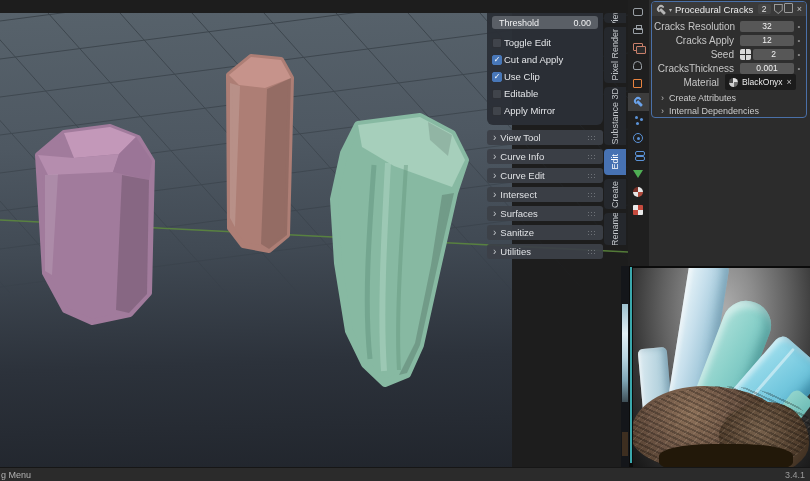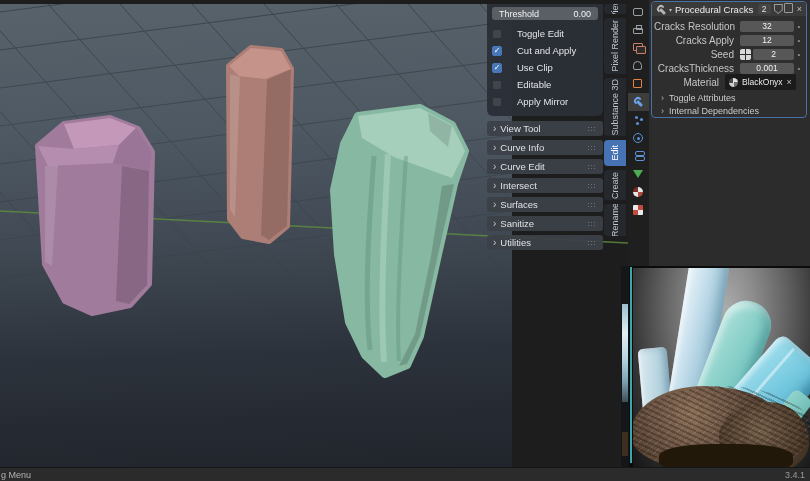--- a/index.html
+++ b/index.html
@@ -1,29 +1,29 @@
 <!DOCTYPE html>
 <html><head>
 <meta charset="utf-8">
 <style>
   *{margin:0;padding:0;box-sizing:border-box}
   html,body{width:810px;height:481px;overflow:hidden;background:#000;font-family:"Liberation Sans",sans-serif;}
   .stage{position:relative;width:810px;height:481px;background:#1d1d1d;overflow:hidden}
 
   
-  .viewport{position:absolute;left:0;top:4px;width:512px;height:467px;
+  .viewport{position:absolute;left:0;top:13px;width:512px;height:467px;
     background:linear-gradient(178deg,#57626b 0%,#4e5862 28%,#414a54 50%,#2c323b 74%,#20242b 100%);}
   .viewport svg{position:absolute;left:0;top:0}
 
   
   .npanel{position:absolute;left:487px;top:0;width:116px}
   .npanel-box{background:rgba(43,47,54,.96);border-radius:0 0 6px 6px;padding:3px 5px 6px 5px;margin-bottom:5px}
   .slider{height:13px;background:#5a5f66;border-radius:3px;display:flex;align-items:center;justify-content:space-between;padding:0 7px;margin-bottom:5px}
   .slider span{font-size:9px;color:#f2f3f4}
-  .cbrow{display:flex;align-items:center;gap:15px;height:17px;cursor:default}
+  .cbrow{display:flex;align-items:center;gap:2px;height:17px;cursor:default}
   .cb{width:10px;height:10px;border-radius:2px;background:#40444b;border:1px solid #2c2f35;display:flex;align-items:center;justify-content:center}
   .cb span{display:none;font-size:8px;color:#fff;line-height:1}
   .cb.on{background:#4877b8;border-color:#4877b8}
   .cb.on span{display:block}
   .cblabel{font-size:9.5px;color:#e3e5e8}
   .section{height:15px;margin-bottom:4px;background:rgba(60,64,72,.95);border-radius:3px;display:flex;align-items:center;padding:0 6px;gap:4px}
   .section .chev{font-size:10px;color:#c6c9cd;line-height:1}
   .section .slabel{font-size:9.5px;color:#e0e2e5;flex:1}
   .grip{width:10px;height:5px;background-image:radial-gradient(circle,#7b7f85 34%,transparent 36%);background-size:3px 3px;opacity:.8}
 
@@ -389,21 +389,21 @@
             <div class="matfield">
               <div class="sphere"></div>
               <span class="mattext">BlackOnyx</span>
               <span class="xic">×</span>
             </div>
             <span class="rdot"></span>
           </div>
         </div>
         <div class="colrow">
           <span class="chev">›</span>
-          <span class="clabel">Toggle Attributes</span>
+          <span class="clabel">Create Attributes</span>
         </div>
         <div class="colrow">
           <span class="chev">›</span>
           <span class="clabel">Internal Dependencies</span>
         </div>
       </div>
     </div>
   </div>
 
   <div class="imgedit">

